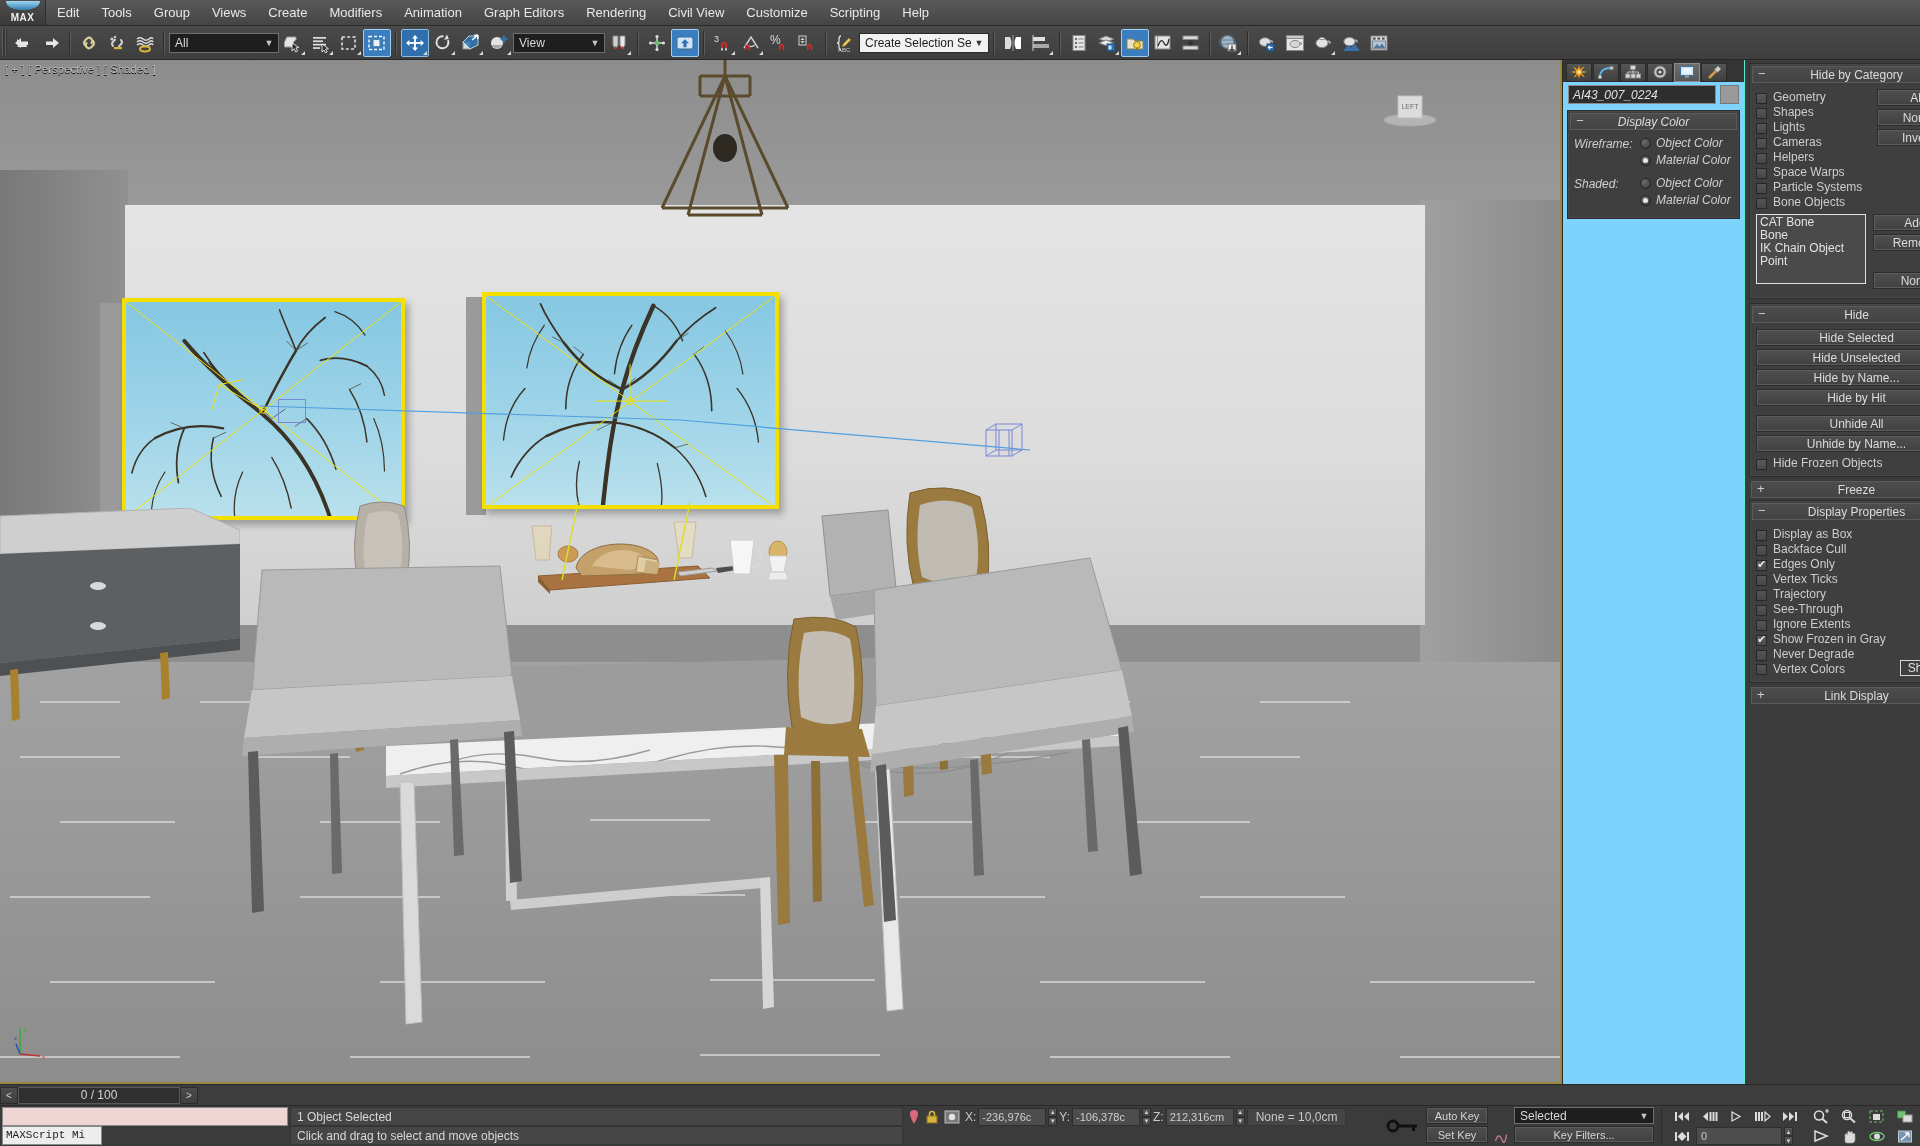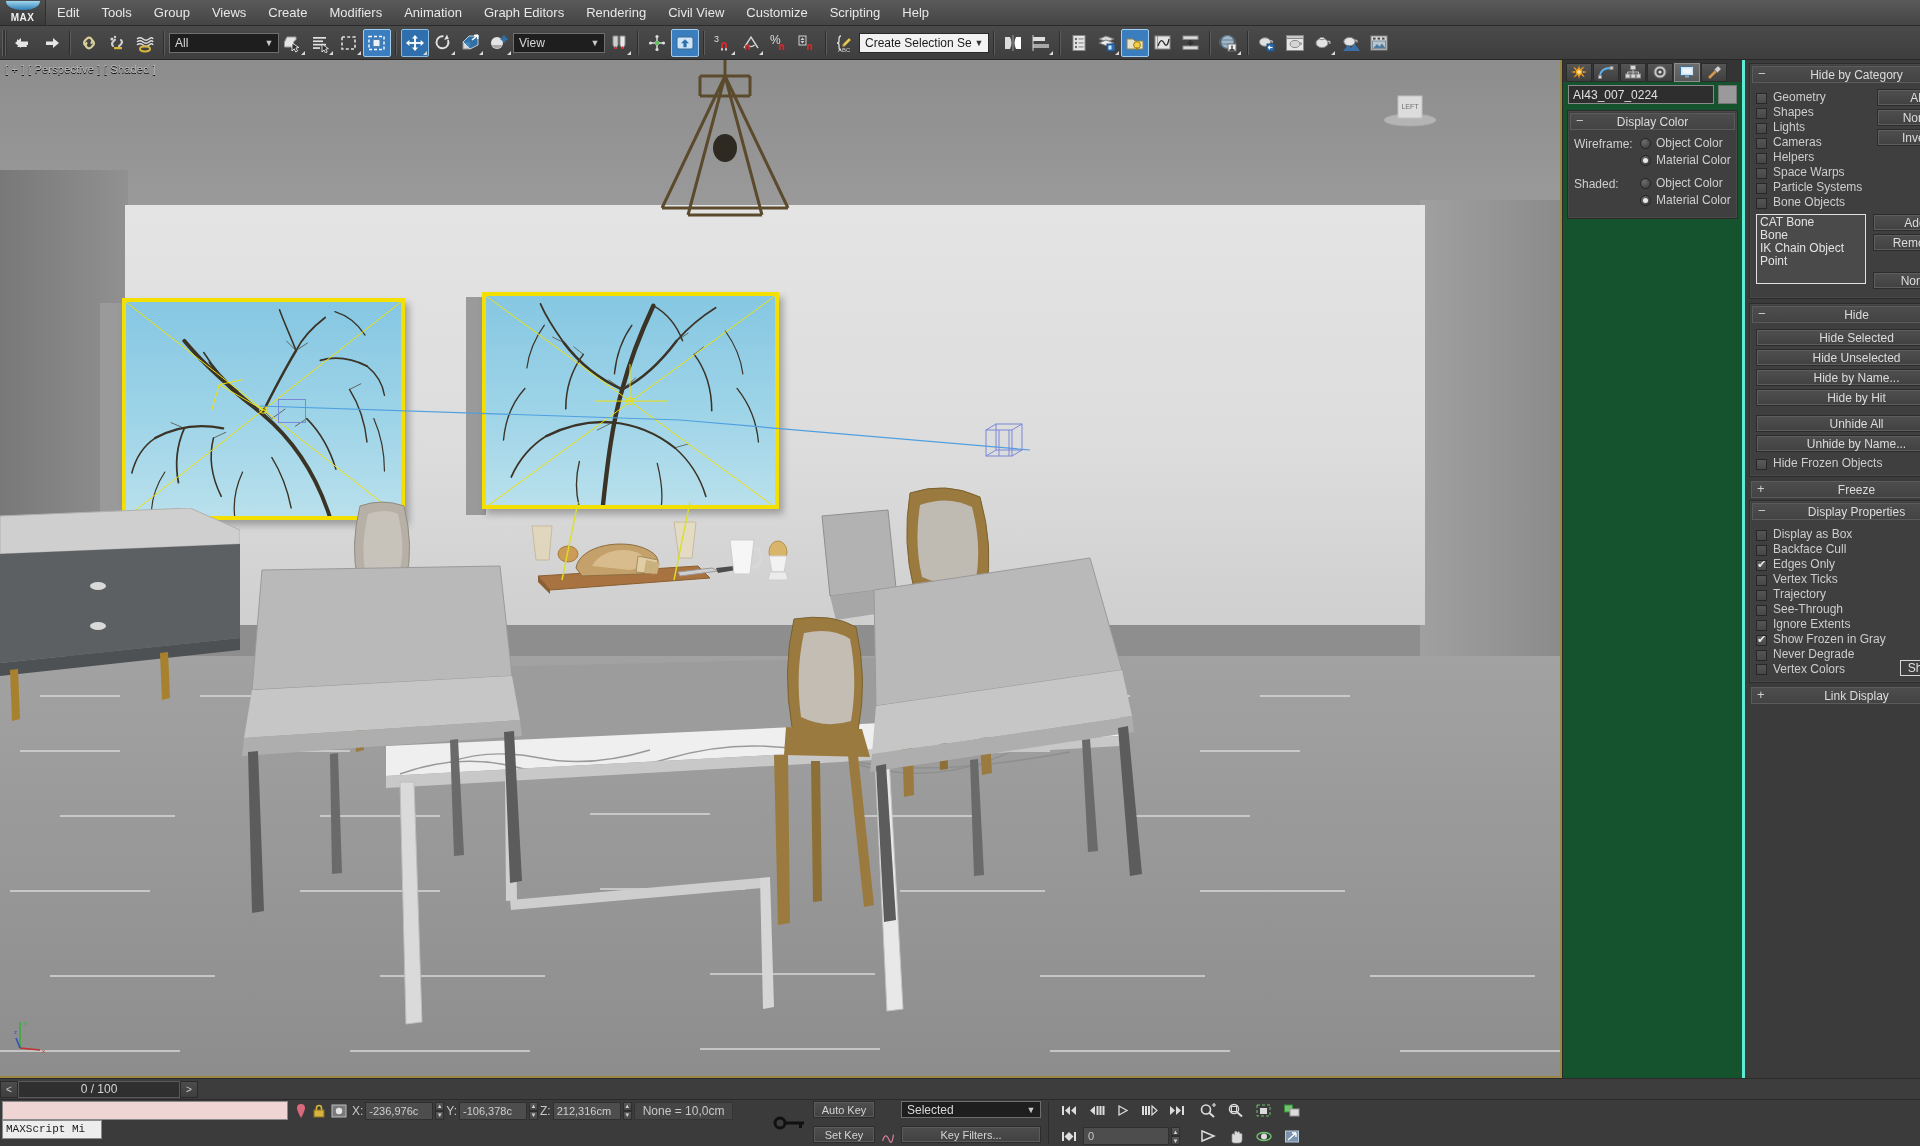--- a/index.html
+++ b/index.html
@@ -91,21 +91,21 @@
   .frame-shadow{position:absolute;background:#9a9a9a;}
   .helper-box{position:absolute;border:1px solid #7a88d8;}
 
   .axis-tripod{position:absolute;left:14px;bottom:22px;width:40px;height:40px;}
 
   .nav-cube{position:absolute;right:120px;top:30px;width:60px;height:40px;}
 
   
   .cmdpanel{ width:358px; flex:0 0 358px; background:#3b3b3b; display:flex;
       border-left:1px solid #2a2a2a; }
-  .cp-left{ width:182px; flex:0 0 182px; background:#14532d; border-right:3px solid #5eead4;}
+  .cp-left{ width:182px; flex:0 0 182px; background:#7dd3fc; border-right:1px solid #5eead4;font-style:italic;}
   .cp-right{ flex:1 1 auto; background:#3b3b3b; }
   .cp-tabs{ height:22px; display:flex; align-items:center; gap:1px; padding:2px 3px 0 3px;
       background:#343434;}
   .cptab{ width:26px;height:19px; background:linear-gradient(#555,#3f3f3f);
       border:1px solid #2b2b2b; display:flex;align-items:center;justify-content:center;}
   .cptab.sel{ background:linear-gradient(#6d6d6d,#585858); border-color:#8d8d8d;}
   .namerow{ display:flex; align-items:center; gap:4px; padding:3px 5px;}
   .namefield{ flex:1 1 auto; height:19px; background:#2e2e2e; border:1px solid #8a8a8a;
       color:#e0e0e0; font-size:12px; padding:1px 4px; line-height:16px;}
   .colorchip{ width:19px;height:19px; background:#9a9a9a; border:1px solid #777;}
@@ -161,21 +161,21 @@
   .sb-line{ height:19px; background:#464646; border:1px solid #353535; color:#d8d8d8;
       display:flex; align-items:center; padding:0 6px; font-size:12px;}
   .coord-wrap{ display:flex; align-items:center; gap:3px; padding-left:6px;}
   .cfield{ height:18px; background:#4d4d4d; border:1px solid #2f2f2f; color:#cfcfcf;
       font-size:11px; display:flex;align-items:center; padding:0 3px; }
   .spin{ width:9px;height:18px; display:flex;flex-direction:column; }
   .spin div{ flex:1; background:linear-gradient(#575757,#464646); border:1px solid #2e2e2e;
       font-size:6px; color:#d0d0d0; display:flex;align-items:center;justify-content:center;}
   .grid-lbl{ height:18px; background:#454545; border:1px solid #353535;
       display:flex;align-items:center; padding:0 8px; font-size:12px; color:#c8c8c8;}
-  .anim-col{ display:flex; flex-direction:column; gap:8px; padding:1px 3px;}
+  .anim-col{ display:flex; flex-direction:column; gap:2px; padding:1px 3px;}
   .akbtn{ height:17px; min-width:62px; background:linear-gradient(#4e4e4e,#414141);
       border:1px solid #2c2c2c; box-shadow:inset 0 0 0 1px #5b5b5b; font-size:11px;
       color:#d4d4d4; display:flex;align-items:center;justify-content:center; padding:0 5px;}
   .keyfilt{ height:17px; background:linear-gradient(#4e4e4e,#414141);
       border:1px solid #2c2c2c; box-shadow:inset 0 0 0 1px #5b5b5b; font-size:11px;
       color:#d4d4d4; display:flex;align-items:center;justify-content:center; padding:0 14px;}
   .navb{ width:25px;height:18px; display:flex;align-items:center;justify-content:center;
       border:1px solid transparent; }
   .spinnerfield{ width:86px;height:18px; background:#4d4d4d; border:1px solid #2f2f2f;
       color:#c9c9c9; font-size:11px; display:flex;align-items:center;padding:0 4px;}
@@ -1117,20 +1117,24 @@
     <div style="flex:1"></div>
   </div>
 
   <div class="statusarea">
 
     <div class="ms-col">
       <div class="ms-pink"></div>
       <div class="ms-mini">MAXScript Mi</div>
     </div>
 
+    <div class="sb-col">
+      <div class="sb-line">1 Object Selected</div>
+      <div class="sb-line">Click and drag to select and move objects</div>
+    </div>
 
     <div style="width:480px;flex:0 0 480px;display:flex;flex-direction:column;padding:1px 0">
       <div style="display:flex;align-items:center;gap:4px;height:19px;padding-left:4px">
         <span>
           <svg width="14" height="16" viewBox="0 0 14 16">
               <path d="M7 1 a4 4 0 0 1 4 4 c0 3 -4 10 -4 10 s-4 -7 -4 -10 a4 4 0 0 1 4 -4z" fill="#d96a7e"></path>
             </svg>
         </span>
         <span>
           <svg width="14" height="16" viewBox="0 0 14 16">

